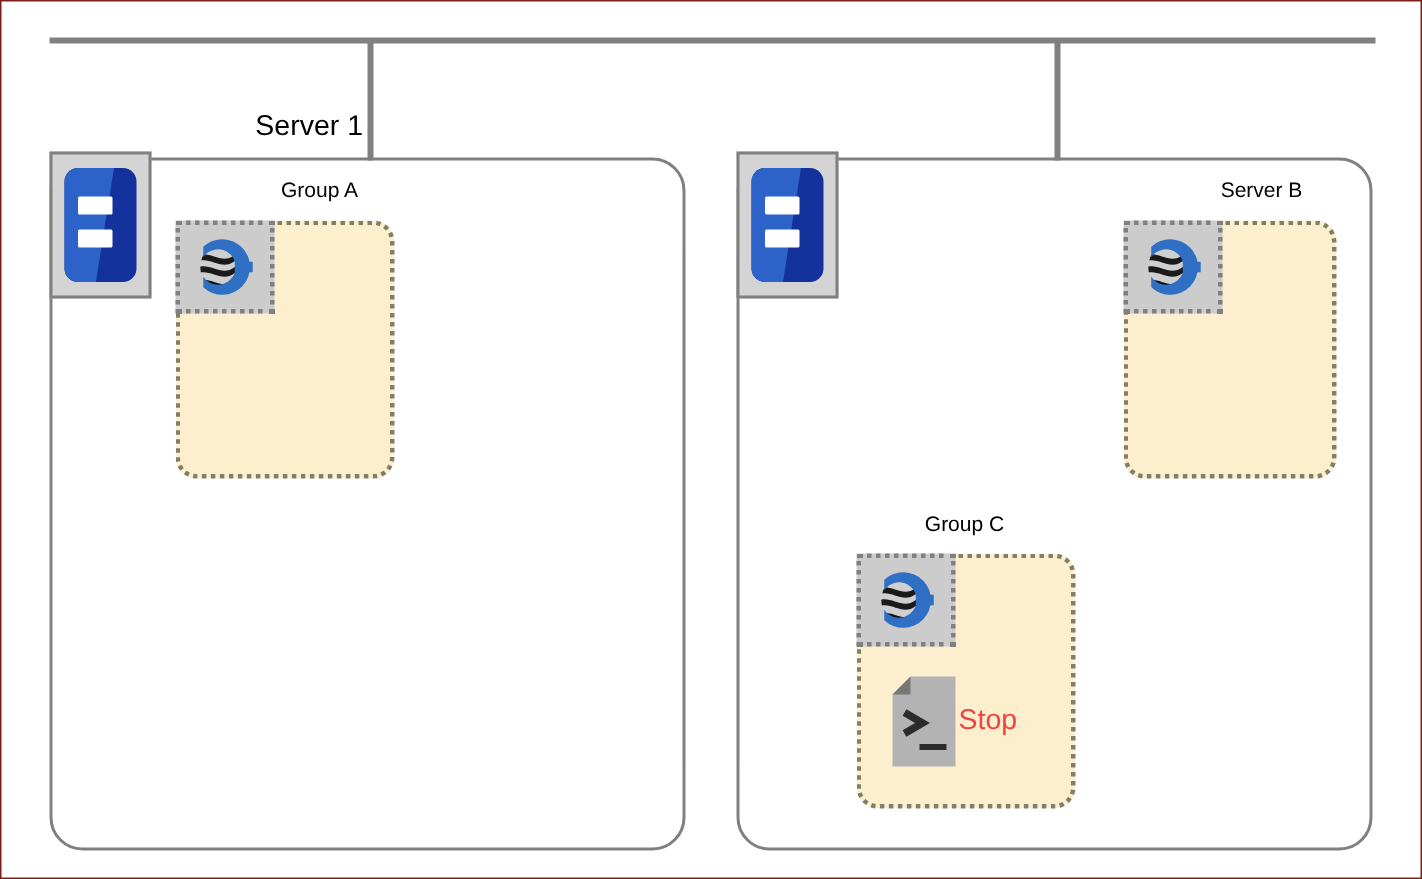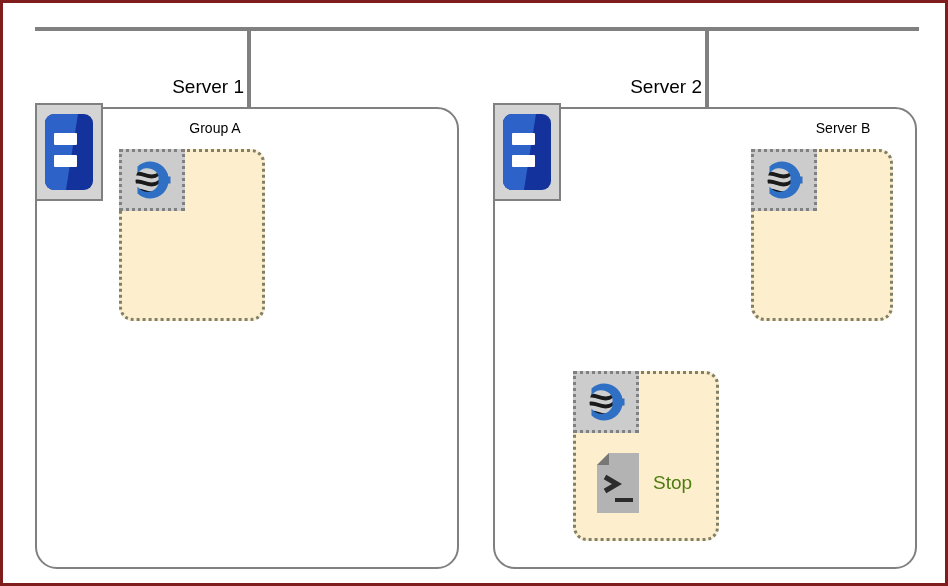--- a/index.html
+++ b/index.html
@@ -8,21 +8,21 @@
     background: #ffffff;
   }
   body {
     font-family: "Liberation Sans", sans-serif;
   }
   #canvas {
     position: relative;
     width: 948px;
     height: 586px;
     background: #ffffff;
-    border: 3px solid #7f1d1d;
+    border: 1px solid #7f1d1d;
     box-sizing: border-box;
     overflow: hidden;
   }
 
   
   .bus-line {
     position: absolute;
     background: #808080;
   }
 
@@ -122,22 +122,21 @@
     align-items: center;
   }
   .script-icon {
     position: relative;
     width: 46px;
     height: 64px;
     flex: 0 0 auto;
   }
   .script-label {
     font-size: 19px;
-    color: #4d7c0f;
-    margin-left: 12px;
+    color: #ef4444;
     white-space: nowrap;
   }
 </style>
 </head>
 <body>
 
 <div id="canvas">
 
   <div class="bus-line" style="left:32px; top:24px; width:884px; height:4px;"></div>
   <div class="bus-line" style="left:244px; top:26px; width:4px; height:80px;"></div>
@@ -169,21 +168,20 @@
       <g clip-path="url(#globeClipA)">
         <path d="M8,20 C15,15 24,25 32,20 C38,16 44,19 48,21 L48,25 C44,23 38,20 32,24 C24,29 15,19 8,24 Z" fill="#1a1a1a"></path>
         <path d="M8,28 C15,23 24,33 32,28 C38,24 44,27 48,29 L48,33 C44,31 38,28 32,32 C24,37 15,27 8,32 Z" fill="#1a1a1a"></path>
         <path d="M8,37 C15,32 24,42 32,37 C38,33 44,36 48,38 L48,46 L8,46 Z" fill="#0d0d0d"></path>
       </g>
       <path d="M41.5,13.5 A18.5,18.5 0 1 0 41.5,40.5 L41.5,33.5 A11.8,11.8 0 1 1 41.5,20.5 Z" fill="#2f6fc4" transform="rotate(180 27 27)"></path>
       <rect x="33.5" y="23.5" width="12" height="7" fill="#2f6fc4"></rect>
     </svg>
   </div>
 
-  <div class="server-label" style="left:541px; top:73px; width:158px;">Server 2</div>
 
   <div class="server-box" style="left:490px; top:104px; width:424px; height:462px;"></div>
 
   <div class="server-icon" style="left:490px; top:100px;">
     <div class="body">
       <div class="bar b1"></div>
       <div class="bar b2"></div>
     </div>
   </div>
 
@@ -202,20 +200,21 @@
       <g clip-path="url(#globeClipB)">
         <path d="M8,20 C15,15 24,25 32,20 C38,16 44,19 48,21 L48,25 C44,23 38,20 32,24 C24,29 15,19 8,24 Z" fill="#1a1a1a"></path>
         <path d="M8,28 C15,23 24,33 32,28 C38,24 44,27 48,29 L48,33 C44,31 38,28 32,32 C24,37 15,27 8,32 Z" fill="#1a1a1a"></path>
         <path d="M8,37 C15,32 24,42 32,37 C38,33 44,36 48,38 L48,46 L8,46 Z" fill="#0d0d0d"></path>
       </g>
       <path d="M41.5,13.5 A18.5,18.5 0 1 0 41.5,40.5 L41.5,33.5 A11.8,11.8 0 1 1 41.5,20.5 Z" fill="#2f6fc4" transform="rotate(180 27 27)"></path>
       <rect x="33.5" y="23.5" width="12" height="7" fill="#2f6fc4"></rect>
     </svg>
   </div>
 
+  <div class="group-label" style="left:563px; top:340px; width:158px;">Group C</div>
 
   <div class="group-box" style="left:570px; top:368px; width:146px; height:170px;"></div>
 
   <div class="cluster-icon" style="left:570px; top:368px;">
     <svg width="54" height="54" viewBox="0 0 54 54">
       <defs>
         <clipPath id="globeClipC">
             <circle cx="27" cy="27" r="16.5"></circle>
           </clipPath>
       </defs>

